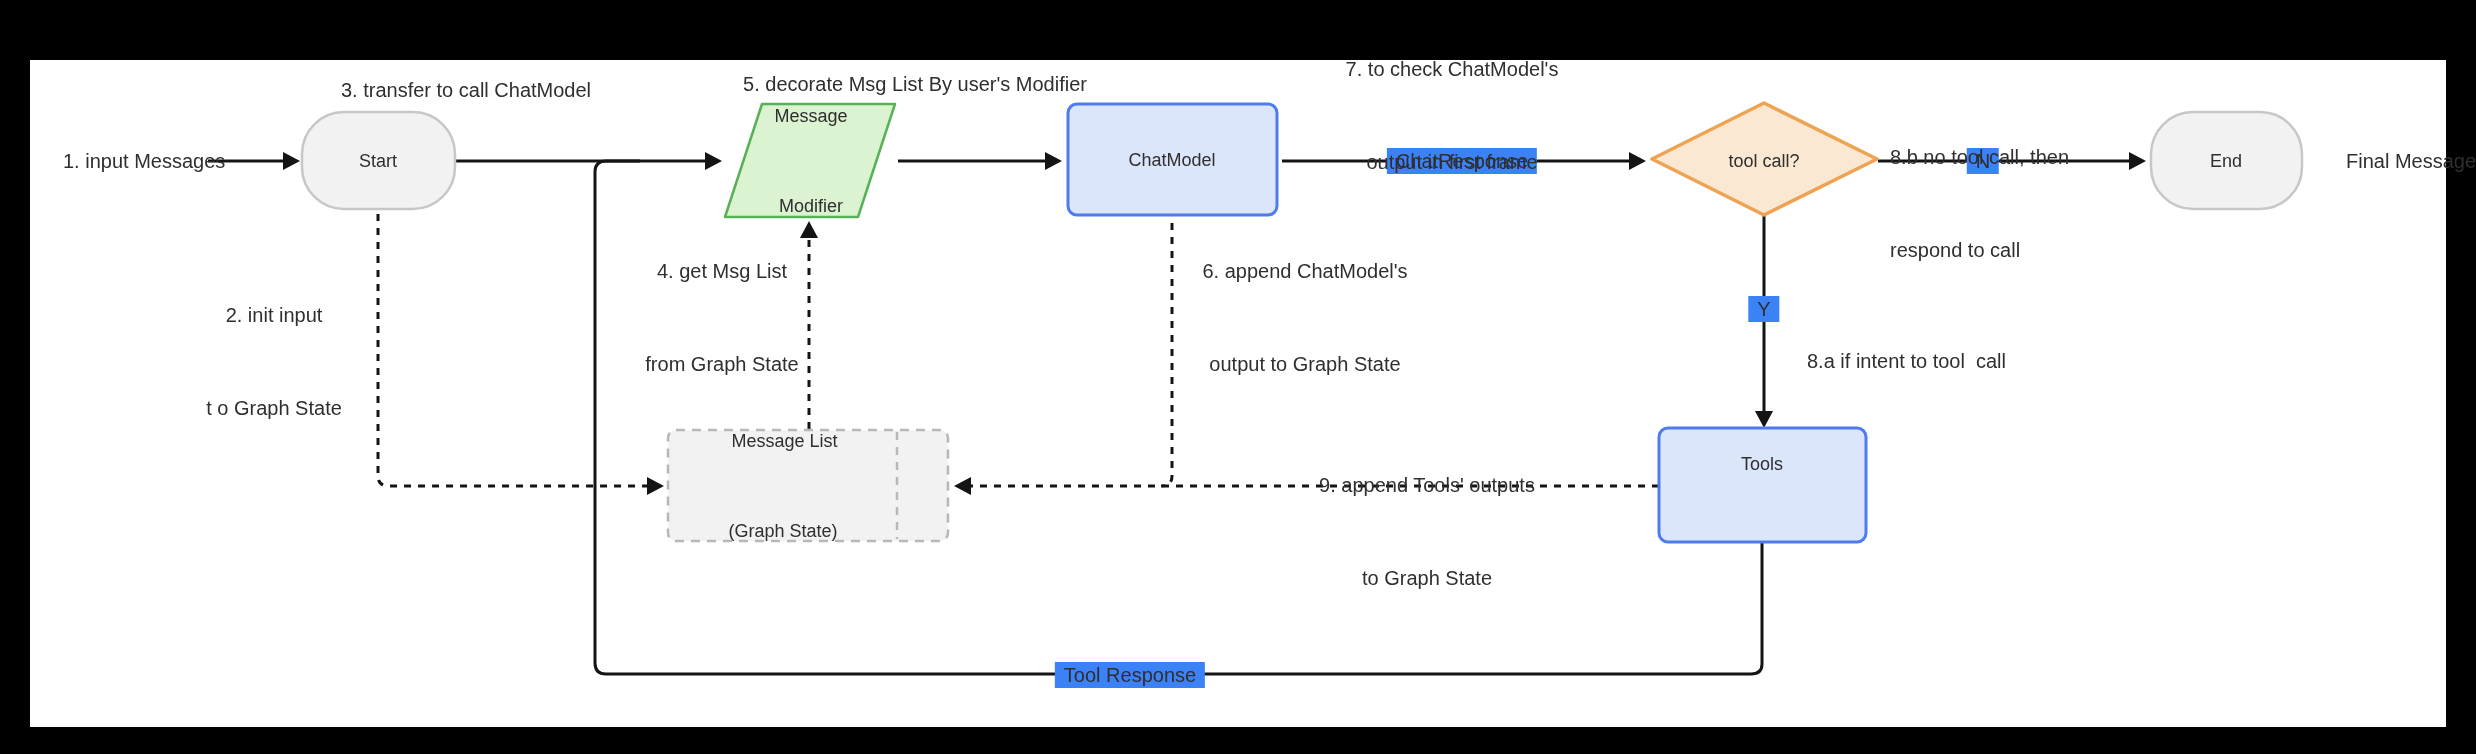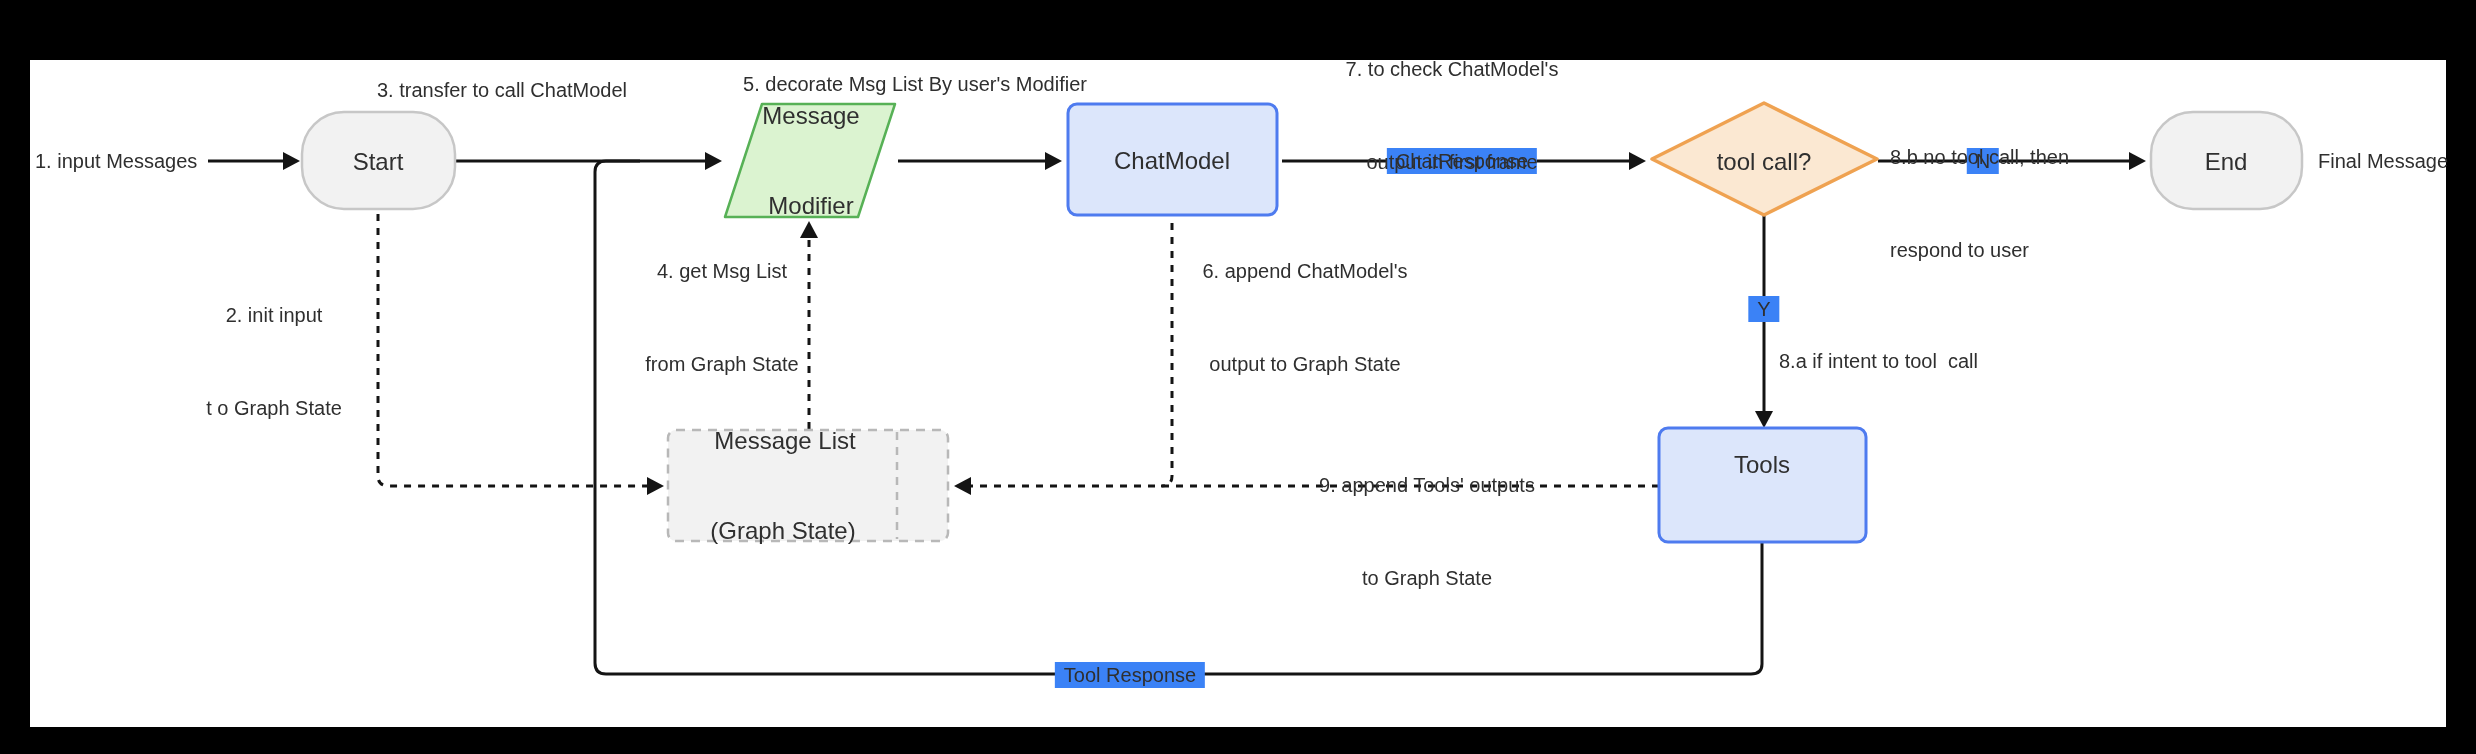--- a/index.html
+++ b/index.html
@@ -26,27 +26,27 @@
   }
   .lbl {
     position: absolute;
     z-index: 2;
     font-size: 20px;
     line-height: 31px;
     white-space: pre;
     color: #2f2f2f;
   }
   .center { transform: translate(-50%, -50%); text-align: center; }
-  .vcenter { transform: translateY(-50%); text-align: left; }
+  .vcenter { transform: translateY(-50%); text-align: left; margin-left: 28px; }
   .edge-label {
     background: #3b82f6;
     padding: 1px 9px;
     line-height: 24px;
   }
-  .node-label { font-size: 24px; }
+  .node-label { font-size: 18px; }
   .two-line span { display: block; }
 </style>
 </head>
 <body>
 
 <div id="app">
   <div id="canvas"></div>
 
   <svg id="wires" viewBox="0 0 2476 754" xmlns="http://www.w3.org/2000/svg">
 
@@ -107,36 +107,36 @@
   <div class="lbl center edge-label" style="left:1983px; top:161px;">N</div>
   <div class="lbl center edge-label" style="left:1764px; top:309px;">Y</div>
   <div class="lbl center edge-label" style="left:1130px; top:675px;">Tool Response</div>
   <div class="lbl vcenter" style="left:2318px; top:161px;">Final Message</div>
 
   <div class="lbl vcenter" style="left:35px; top:161px;">1. input Messages</div>
   <div class="lbl center two-line" style="left:274px; top:362px;">
     <span>2. init input</span>
     <span>t o Graph State</span>
   </div>
-  <div class="lbl center" style="left:466px; top:90px;margin-left:36px;">3. transfer to call ChatModel</div>
+  <div class="lbl center" style="left:466px; top:90px;">3. transfer to call ChatModel</div>
   <div class="lbl center two-line" style="left:722px; top:318px;">
     <span>4. get Msg List</span>
     <span>from Graph State</span>
   </div>
   <div class="lbl center" style="left:915px; top:84px;">5. decorate Msg List By user's Modifier</div>
   <div class="lbl center two-line" style="left:1305px; top:318px;">
     <span>6. append ChatModel's</span>
     <span>output to Graph State</span>
   </div>
   <div class="lbl center two-line" style="left:1452px; top:116px;">
     <span>7. to check ChatModel's</span>
     <span>output in first frame</span>
   </div>
   <div class="lbl vcenter" style="left:1779px; top:361px;">8.a if intent to tool  call</div>
   <div class="lbl two-line" style="left:1890px; top:80px;">
     <span>8.b no tool call, then</span>
-    <span>respond to user</span>
+    <span>respond to call</span>
   </div>
   <div class="lbl center two-line" style="left:1427px; top:532px;">
     <span>9. append Tools' outputs</span>
     <span>to Graph State</span>
   </div>
 </div>
 
 </body></html>

